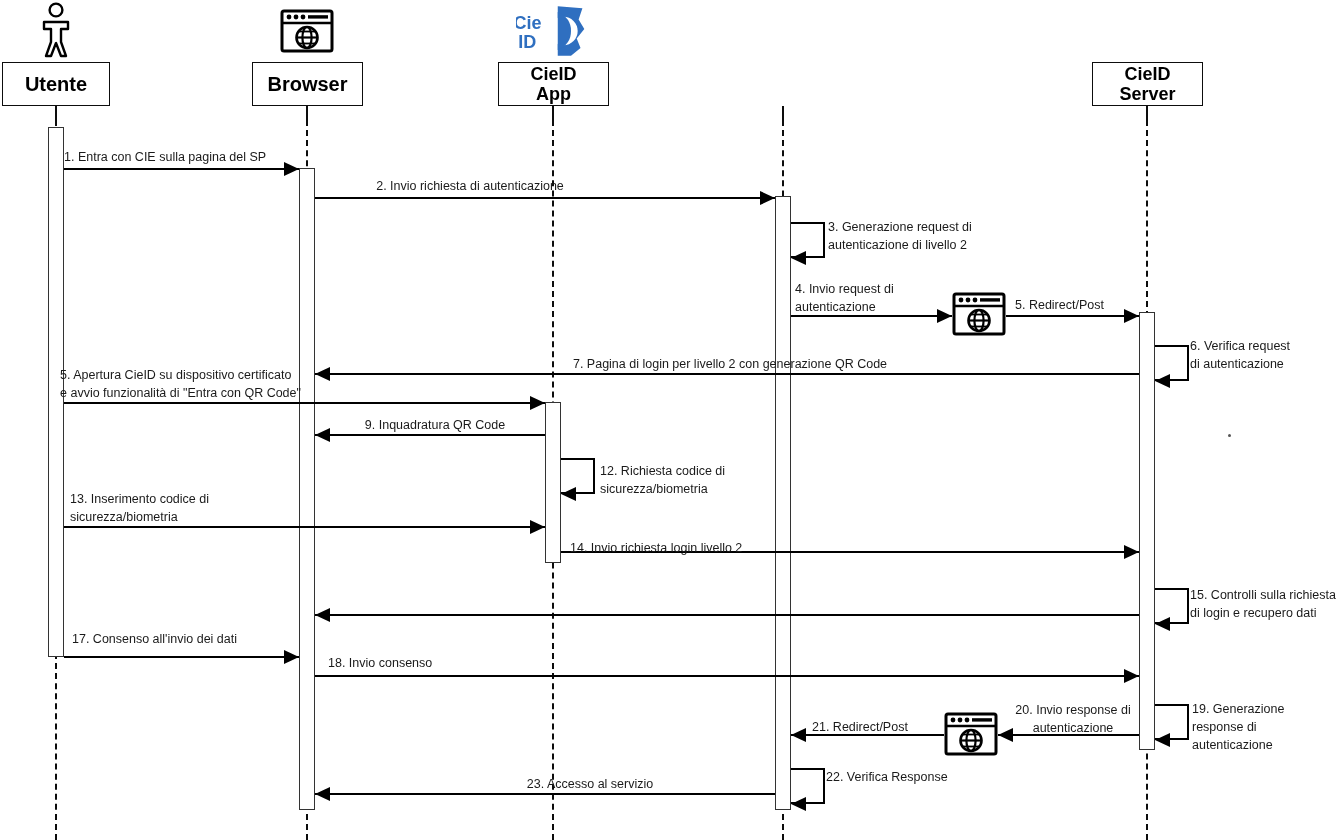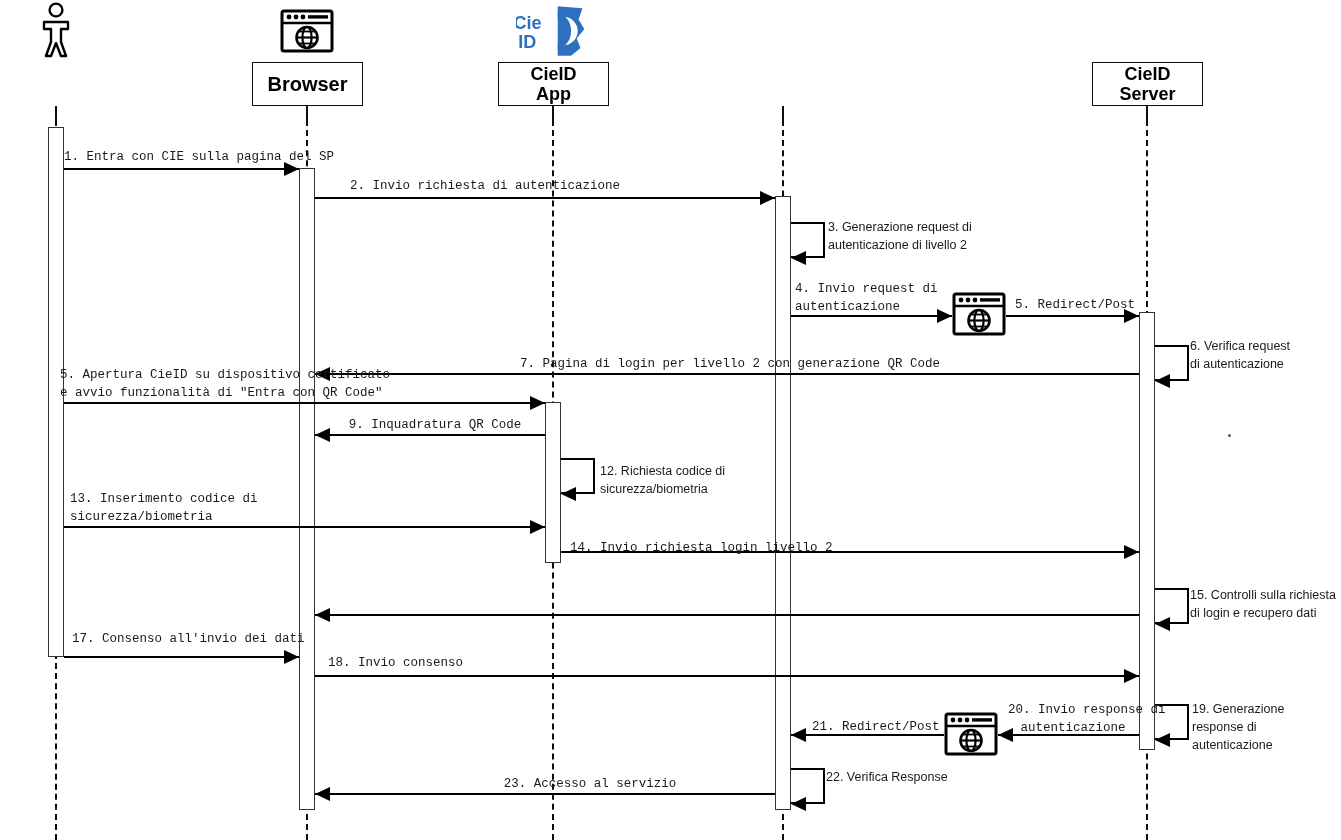--- a/index.html
+++ b/index.html
@@ -25,33 +25,36 @@
   .arrowhead{position:absolute;width:0;height:0;border-top:7px solid transparent;
              border-bottom:7px solid transparent;}
   .arrowhead.right{border-left:15px solid #000;}
   .arrowhead.left{border-right:15px solid #000;}
 
   
   .selfmsg{position:absolute;box-sizing:border-box;border:2px solid #000;border-left:none;}
 
   
   .label{position:absolute;font-size:12.5px;color:#1a1a1a;line-height:1.45;white-space:pre;}
-  .label.center{text-align:center;font-family:Liberation Mono, monospace;}
+  .label.center{text-align:center;}
   .label.left{text-align:left;}
 
   
   .browser-icon{position:absolute;}
   .cieid-logo{position:absolute;}
   .actor-icon{position:absolute;}
   .dot{position:absolute;}
 </style>
 </head>
 <body>
 
 <div id="stage">
+    <div class="head-box one-line" style="left: 2px; top: 62px; width: 108px; height: 44px;">
+      <div>Utente</div>
+    </div>
     <div class="actor-icon" style="left: 36px; top: 2px; width: 40px; height: 56px;"><svg viewBox="0 0 40 56" width="40" height="56">
         <circle cx="20" cy="8" r="6.4" fill="#fff" stroke="#000" stroke-width="2.4"></circle>
         <path d="M8 20 h24 v7 h-7 v13 l5 14 h-5 l-5 -13 l-5 13 h-5 l5 -14 v-13 h-7 z" fill="#fff" stroke="#000" stroke-width="2.4" stroke-linejoin="round"></path>
       </svg></div>
     <div class="lifeline solid-stub" style="left: 55px; top: 106px; height: 14px;"></div>
     <div class="lifeline" style="left: 55px; top: 120px; height: 720px;"></div>
     <div class="head-box one-line" style="left: 252px; top: 62px; width: 111px; height: 44px;">
       <div>Browser</div>
     </div>
     <div class="browser-icon" style="left: 280px; top: 6px; width: 54px; height: 50px;"><svg viewBox="0 0 54 44" width="54" height="50">
@@ -120,21 +123,21 @@
         <ellipse cx="27" cy="28.5" rx="4.6" ry="10.5" fill="none" stroke="#000" stroke-width="2.2"></ellipse>
         <line x1="16.5" y1="28.5" x2="37.5" y2="28.5" stroke="#000" stroke-width="2.2"></line>
         <line x1="18.4" y1="22.5" x2="35.6" y2="22.5" stroke="#000" stroke-width="1.8"></line>
         <line x1="18.4" y1="34.5" x2="35.6" y2="34.5" stroke="#000" stroke-width="1.8"></line>
       </svg></div>
     <div class="msg" style="left: 64px; top: 168px; width: 235px;"></div>
     <div class="arrowhead right" style="left: 284px; top: 162px;"></div>
     <div class="label center" style="left: 64px; top: 148px; width: 230px; text-align: left;">1. Entra con CIE sulla pagina del SP</div>
     <div class="msg" style="left: 315px; top: 197px; width: 460px;"></div>
     <div class="arrowhead right" style="left: 760px; top: 191px;"></div>
-    <div class="label center" style="left: 320px; top: 177px; width: 300px; text-align: right;">2. Invio richiesta di autenticazione</div>
+    <div class="label center" style="left: 320px; top: 177px; width: 300px; text-align: center;">2. Invio richiesta di autenticazione</div>
     <div class="selfmsg" style="left: 791px; top: 222px; width: 34px; height: 36px;"></div>
     <div class="arrowhead left" style="left: 791px; top: 251px;"></div>
     <div class="label left" style="left: 828px; top: 218px; width: 200px;">3. Generazione request di
 autenticazione di livello 2</div>
     <div class="msg" style="left: 791px; top: 315px; width: 161px;"></div>
     <div class="arrowhead right" style="left: 937px; top: 309px;"></div>
     <div class="label center" style="left: 795px; top: 280px; width: 150px; text-align: left;">4. Invio request di
 autenticazione</div>
     <div class="msg" style="left: 1006px; top: 315px; width: 133px;"></div>
     <div class="arrowhead right" style="left: 1124px; top: 309px;"></div>

